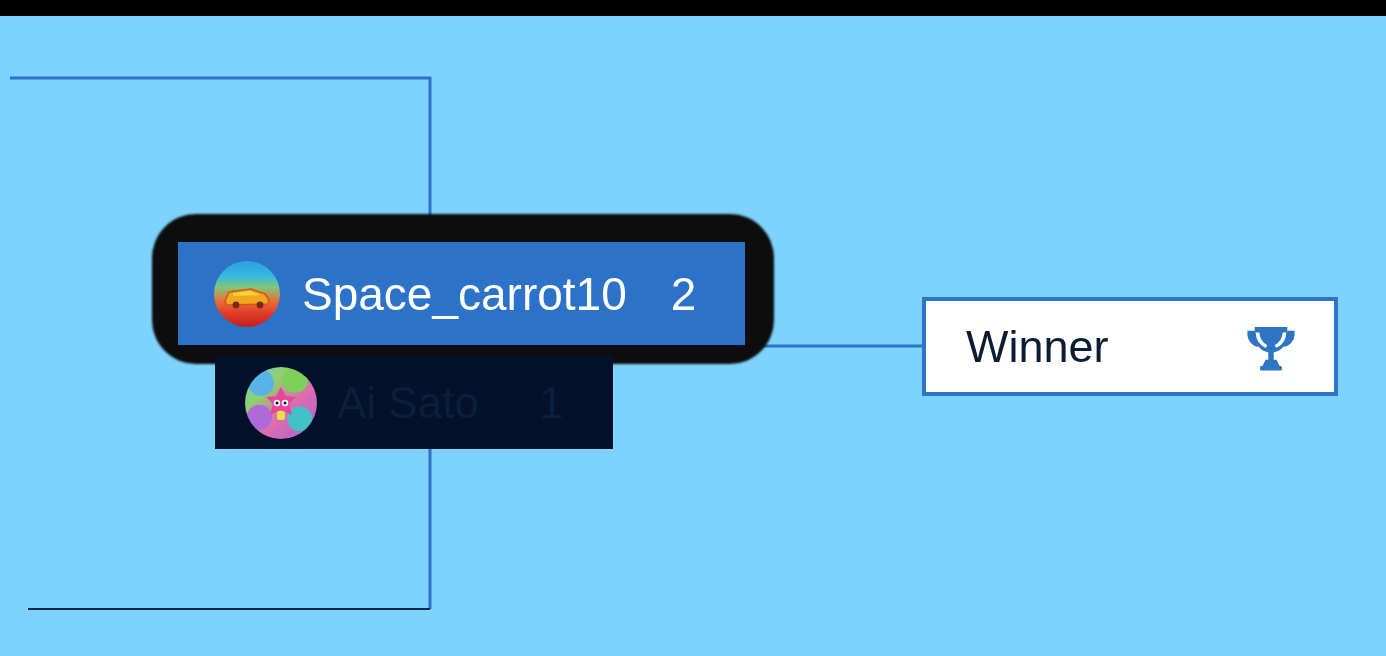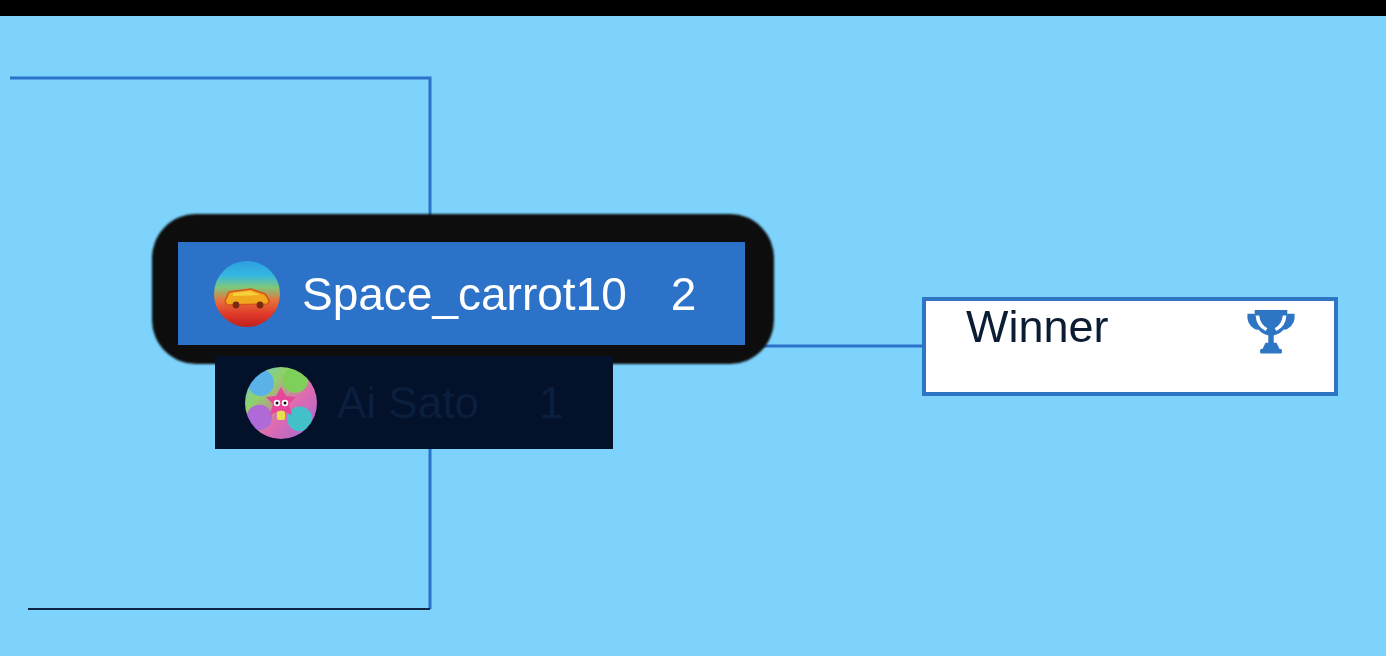--- a/index.html
+++ b/index.html
@@ -141,20 +141,21 @@
   .callout {
     position: absolute;
     left: 922px;
     top: 281px;
     width: 416px;
     height: 99px;
     box-sizing: border-box;
     background: #ffffff;
     border: 4px solid #2e75c4;
     display: flex;
+    align-items: center;
     justify-content: space-between;
     padding: 0 34px 0 40px;
   }
   .callout-label {
     font-size: 45px;
     color: #0b1d33;
     white-space: nowrap;
   }
   .trophy-icon {
     flex: 0 0 auto;

